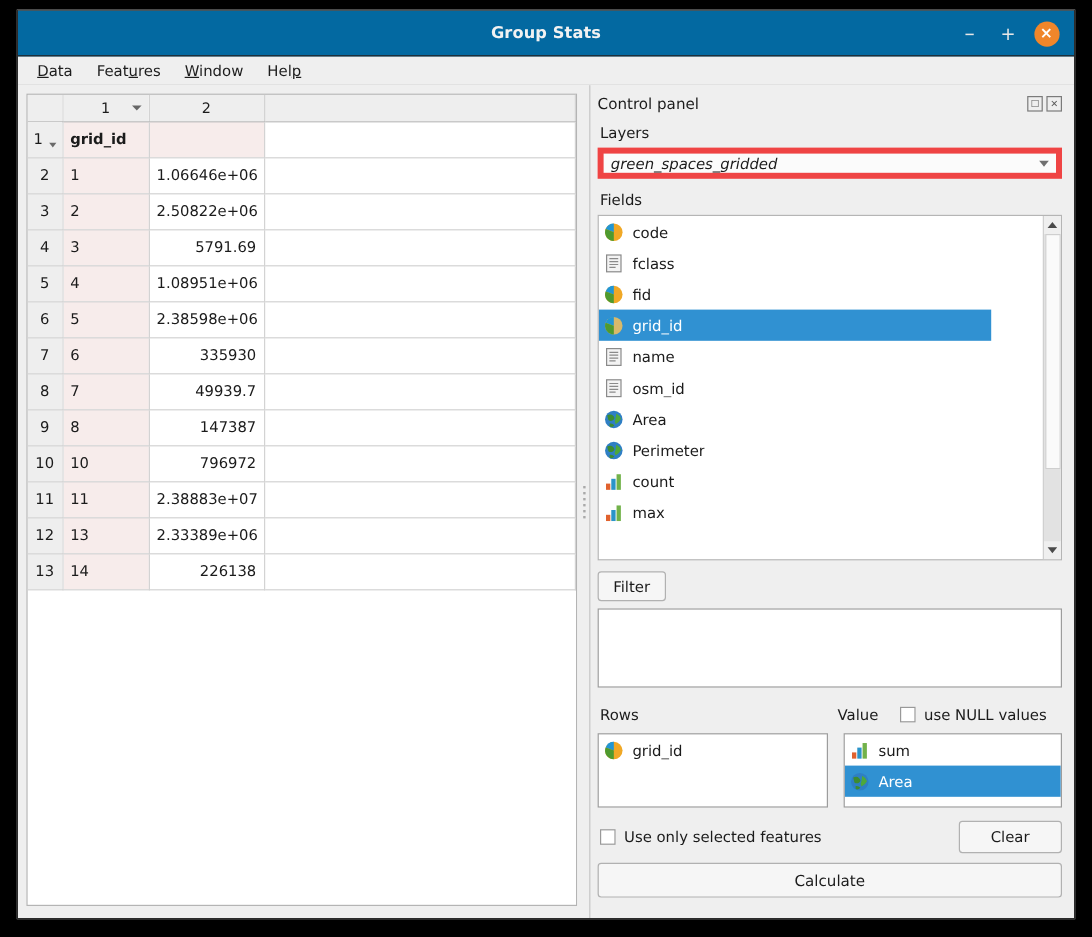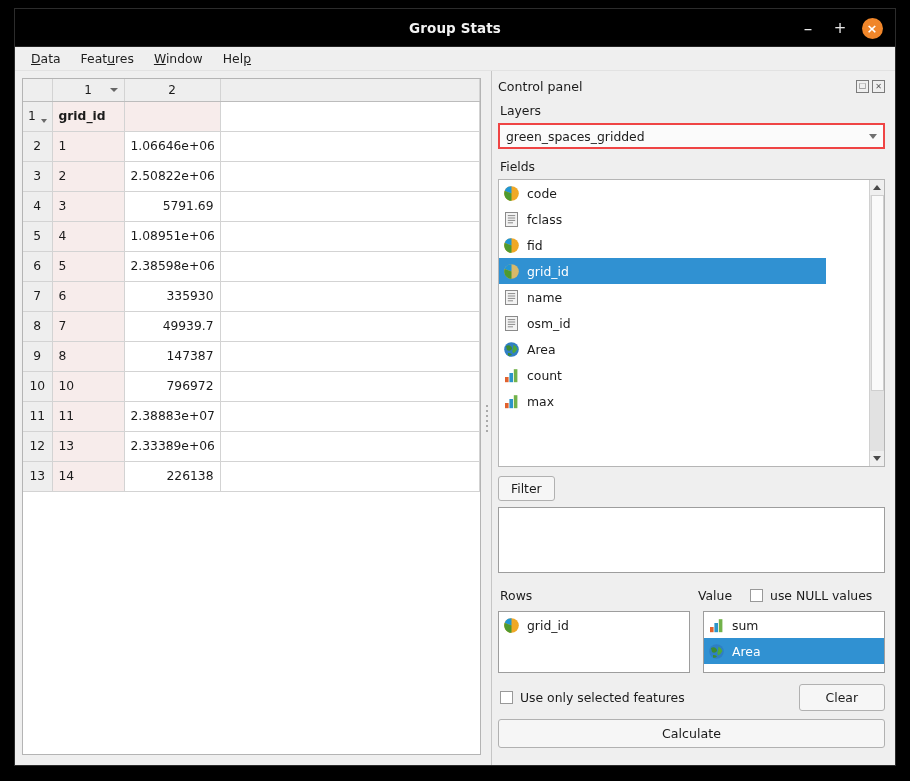--- a/index.html
+++ b/index.html
@@ -13,21 +13,21 @@
   .window {
     position: absolute;
     left: 14px; top: 8px;
     width: 882px; height: 758px;
     background: #efefef;
     display: flex; flex-direction: column;
     border: 1px solid #2c2c2c;
   }
   
   .titlebar {
-    height: 38px; background: #000000;
+    height: 38px; background: #0369a1;
     display: flex; align-items: center;
     position: relative; flex: 0 0 auto;
     border-bottom: 1px solid #232323;
   }
   .title-text {
     flex: 1; text-align: center;
     color: #f2f2f2; font-size: 13.5px; font-weight: bold;
     letter-spacing: .1px;
   }
   .win-btns { position: absolute; right: 8px; top: 0; height: 38px; display: flex; align-items: center; gap: 2px; }
@@ -118,23 +118,23 @@
   .dock-header { display: flex; align-items: center; margin-bottom: 9px; }
   .dock-title { font-size: 12.6px; color: #1b1b1b; flex: 1; }
   .dock-icons { display: flex; gap: 3px; }
   .dock-ico {
     width: 13px; height: 13px; border: 1px solid #7b7b7b; color: #5a5a5a;
     font-size: 8px; display: flex; align-items: center; justify-content: center;
     cursor: pointer; background: #efefef; line-height: 1;
   }
   .sec-label { font-size: 12.4px; color: #1b1b1b; margin: 0 0 5px 2px; }
   .combo {
-    height: 26px; background: #fbfbfb; border: 2px solid #ef4444;
+    height: 26px; background: #fbfbfb; border: 5px solid #ef4444;
     display: flex; align-items: center; padding: 0 6px;
-    font-size: 12.4px; color: #1b1b1b; cursor: pointer; margin-bottom: 10px;
+    font-size: 12.4px; color: #1b1b1b; cursor: pointer; margin-bottom: 10px; font-style: italic;
   }
   .combo .cv { flex: 1; }
   .combo .carrow {
     width: 0; height: 0; border-left: 4.5px solid transparent; border-right: 4.5px solid transparent;
     border-top: 5px solid #707070;
   }
   .listbox {
     background: #fff; border: 1px solid #b5b5b5; position: relative;
     overflow: hidden; display: flex;
   }
@@ -441,20 +441,31 @@
               <svg viewBox="0 0 17 17" width="17" height="17">
                   <circle cx="8.5" cy="8.5" r="7.3" fill="#2f7fc4"></circle>
                   <path d="M3 5 Q6 3.5 8 5.5 Q10 7.5 8 9 Q6 10.5 4 9 Z" fill="#3d8c31"></path>
                   <path d="M10.5 3.5 Q13.5 5 14.5 8 Q13 11 10 12.5 Q8.5 10 10 7.5 Z" fill="#4da83c"></path>
                   <path d="M5 12 Q7.5 11.5 9 13.5 Q7 15.5 5 14.5 Z" fill="#3d8c31"></path>
                 </svg>
             </span>
             <span class="lbl">Area</span>
           </div>
 
+          <div class="li">
+            <span class="ic">
+              <svg viewBox="0 0 17 17" width="17" height="17">
+                  <circle cx="8.5" cy="8.5" r="7.3" fill="#2f7fc4"></circle>
+                  <path d="M3 5 Q6 3.5 8 5.5 Q10 7.5 8 9 Q6 10.5 4 9 Z" fill="#3d8c31"></path>
+                  <path d="M10.5 3.5 Q13.5 5 14.5 8 Q13 11 10 12.5 Q8.5 10 10 7.5 Z" fill="#4da83c"></path>
+                  <path d="M5 12 Q7.5 11.5 9 13.5 Q7 15.5 5 14.5 Z" fill="#3d8c31"></path>
+                </svg>
+            </span>
+            <span class="lbl">Perimeter</span>
+          </div>
 
 
           <div class="li">
             <span class="ic">
               <svg viewBox="0 0 17 17" width="17" height="17">
                   <rect x="2" y="10" width="3.6" height="5.2" fill="#e1622e"></rect>
                   <rect x="6.4" y="6" width="3.6" height="9.2" fill="#2b94c9"></rect>
                   <rect x="10.8" y="2.2" width="3.6" height="13" fill="#72b24a"></rect>
                 </svg>
             </span>

